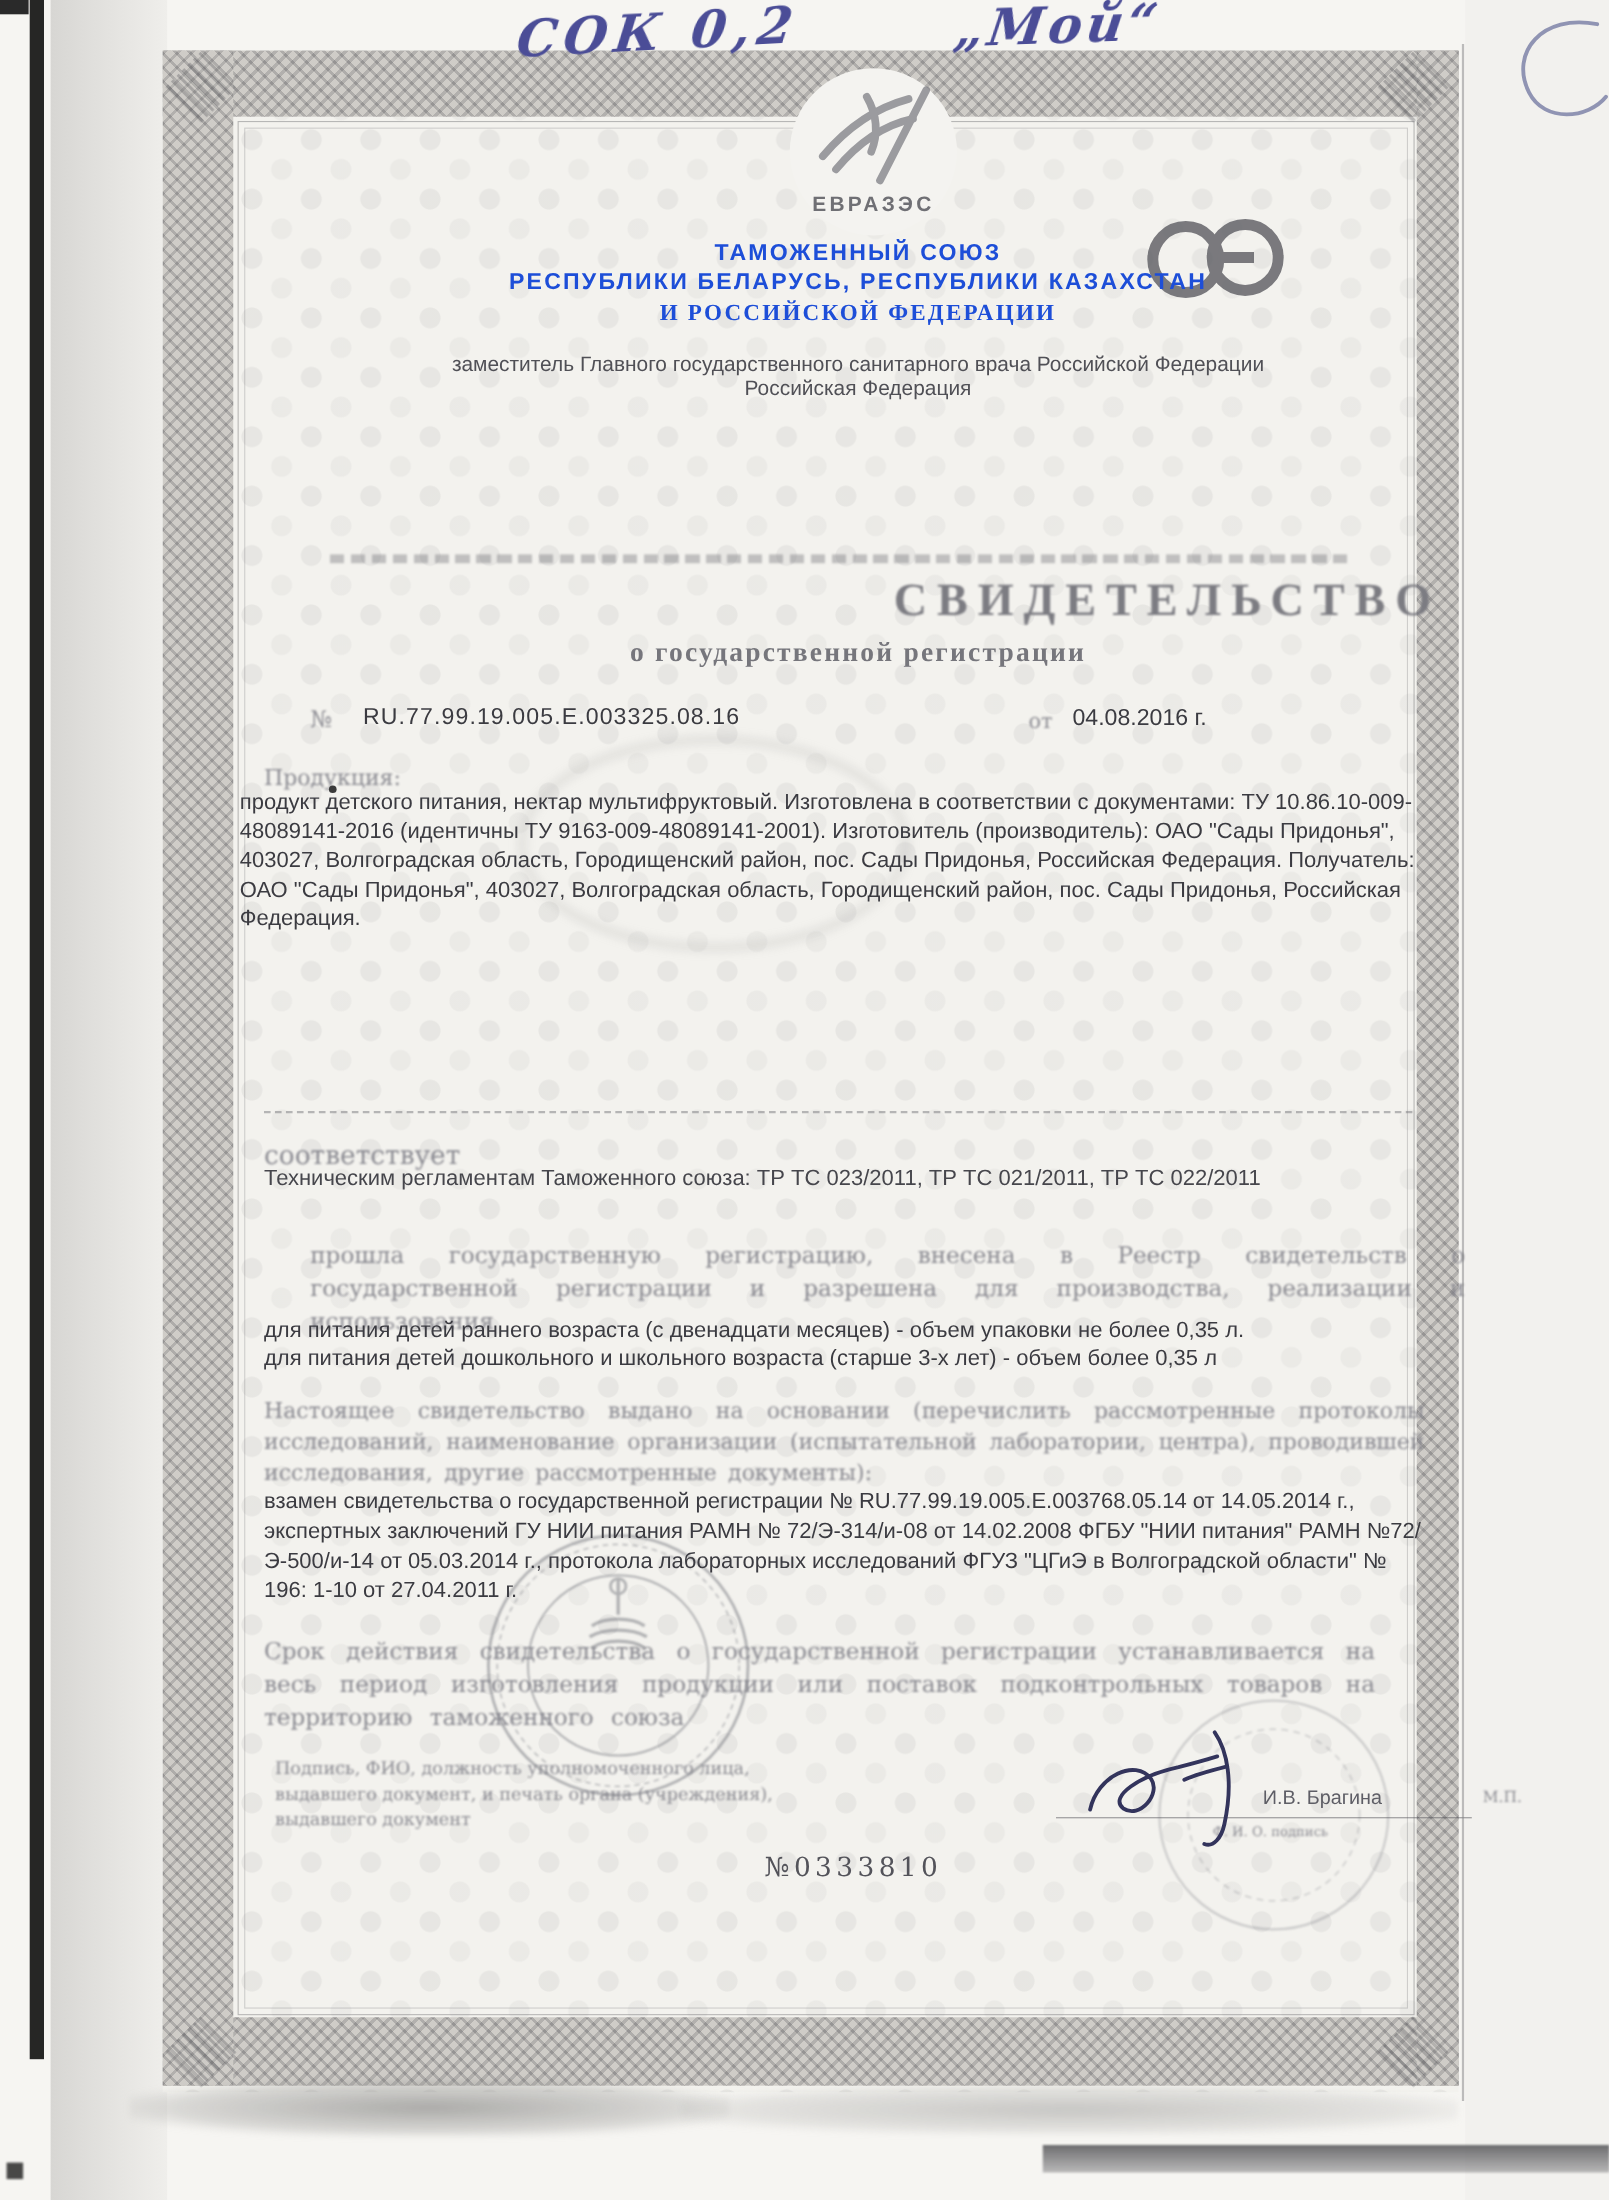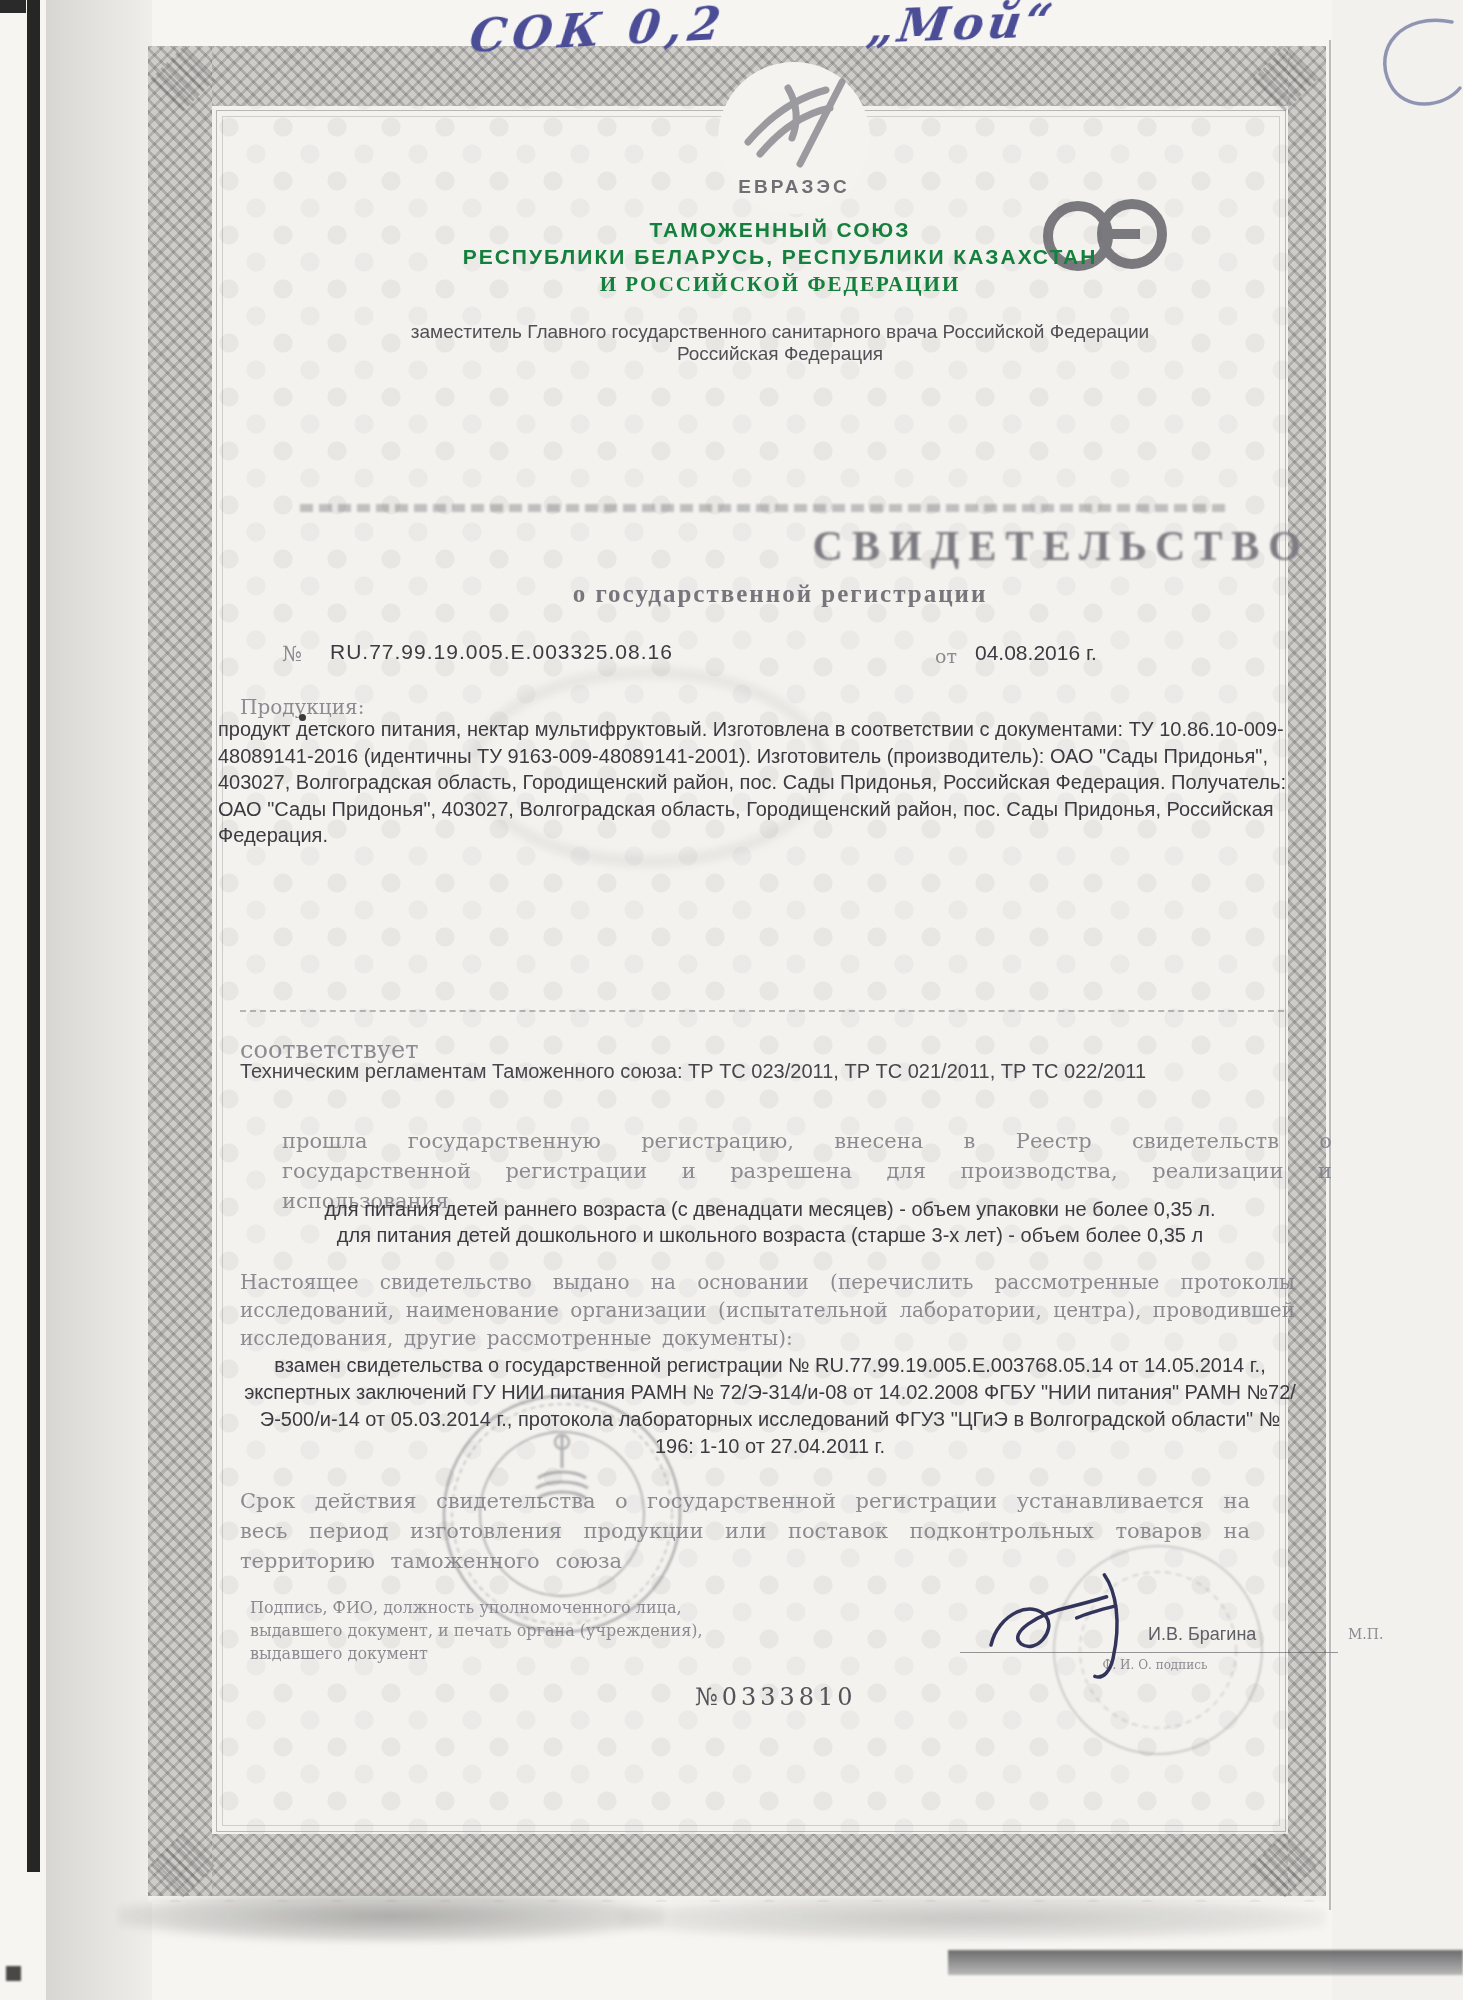--- a/index.html
+++ b/index.html
@@ -44,32 +44,32 @@
   
   .watermark{left:470px;top:668px;width:340px;height:180px;border:9px solid rgba(140,140,142,.15);border-radius:50%;filter:blur(4px);z-index:12;}
 
   
   .logo-circle{left:718px;top:62px;width:152px;height:152px;border-radius:50%;background:#f4f3f0;z-index:15;filter:blur(.3px);}
   .logo-bird{left:730px;top:68px;z-index:16;opacity:.75;}
   .logo-label{left:718px;top:176px;width:152px;text-align:center;font-size:19px;font-weight:bold;letter-spacing:3px;color:#6f6f74;filter:blur(.6px);z-index:17;}
   .se-mark{left:1036px;top:186px;z-index:16;opacity:.8;filter:blur(.4px);}
 
   .headline{left:250px;width:1060px;text-align:center;z-index:25;}
-  .headgray{color:#15803d;filter:blur(.55px);font-weight:bold;}
+  .headgray{color:#1d4ed8;filter:blur(.55px);font-weight:bold;}
   .h-union{font-size:21px;letter-spacing:2px;}
   .h-auth{font-size:19px;color:#505056;filter:blur(.35px);}
 
   .fineprint-blur{left:300px;top:504px;width:930px;height:8px;z-index:25;filter:blur(1.2px);opacity:.55;
     background:repeating-linear-gradient(90deg,rgba(110,110,116,.7) 0 13px,transparent 13px 19px);}
 
   .title-main{left:250px;top:522px;width:1060px;text-align:right;font-size:42px;font-weight:bold;letter-spacing:9px;color:#7c7c82;filter:blur(.8px);z-index:25;font-family:"Liberation Serif",serif;}
   .title-sub{left:250px;top:580px;width:1060px;text-align:center;font-size:25px;font-weight:bold;letter-spacing:2px;color:#76767c;filter:blur(.7px);z-index:25;font-family:"Liberation Serif",serif;}
 
   
-  .darktext{color:#3b3b41;filter:blur(.3px);text-align:center;}
+  .darktext{color:#3b3b41;filter:blur(.3px);}
   .midtext{color:#46464c;filter:blur(.35px);}
   .faintserif{font-family:"DejaVu Serif",serif;color:#7d7d86;filter:blur(.75px);opacity:.88;}
 
   .reg-numlabel{left:282px;top:642px;font-size:21px;z-index:25;}
   .reg-number{left:330px;top:640px;font-size:21px;letter-spacing:1px;z-index:25;}
   .reg-datelabel{left:935px;top:645px;font-size:19px;z-index:25;}
   .reg-date{left:975px;top:641px;font-size:21px;z-index:25;}
 
   .product-label{left:240px;top:695px;font-size:20px;z-index:25;}
   .product-text{left:218px;top:716px;width:1072px;font-size:20px;line-height:26.5px;z-index:25;text-align:left;}

